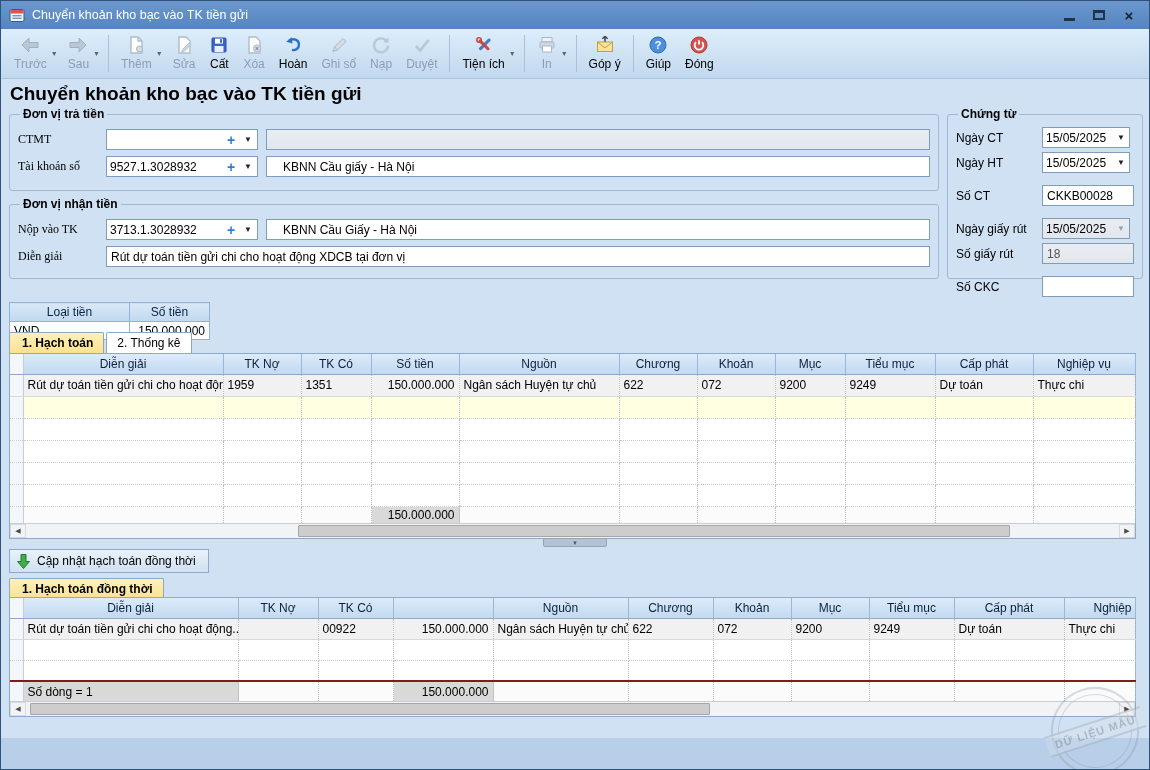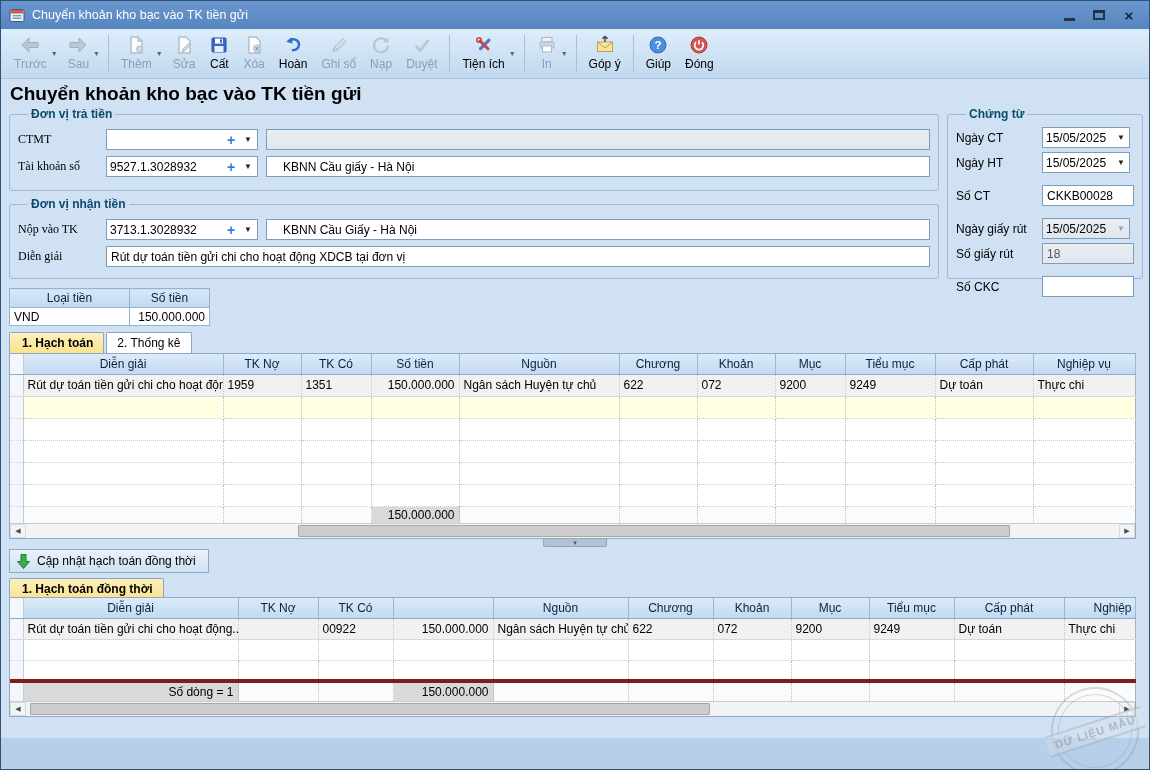--- a/index.html
+++ b/index.html
@@ -28,21 +28,21 @@
   .tb-label { font-size:12px; color:#000; margin-top:1px; white-space:nowrap; }
   .tb-item.disabled .tb-label { color:#8d9cb2; }
   .tb-caret { font-size:7px; color:#55667c; align-self:center; padding:0 3px 0 0; margin-left:-3px; }
   .tb-sep { width:1px; background:#a9c0da; margin:4px 5px; }
 
   
   .page-title { position:absolute; top:82px; left:9px; font-size:19px; font-weight:bold; color:#000; }
 
   
   fieldset { position:absolute; border:1px solid #a0b8d4; border-radius:3px; padding:4px 8px; }
-  legend { font-size:12px; font-weight:bold; color:#0c4a6e; padding:0 3px; margin-left:10px; }
+  legend { font-size:12px; font-weight:bold; color:#000000; padding:0 3px; margin-left:2px; }
   .fs-payer   { top:106px; left:8px;  width:930px; height:84px; }
   .fs-doc     { top:106px; left:946px; width:195px; height:172px; }
   .fs-recv    { top:196px; left:8px;  width:930px; height:82px; }
   .frow { display:flex; align-items:center; height:21px; margin:4px 0 6px; }
   .flabel { width:88px; font-size:12px; color:#000; flex:none;font-family:Liberation Serif, serif; }
 
   .combo { display:flex; align-items:center; width:152px; height:21px; background:#fff;
     border:1px solid #7f9db9; flex:none; }
   .combo input { flex:1; min-width:0; border:none; outline:none; font-size:12px; padding:0 3px;
     font-family:"Liberation Sans",sans-serif; background:transparent; }
@@ -58,21 +58,21 @@
   .doc-label { font-size:12px; color:#000; }
   .doc-field { width:92px; }
   .date-combo { display:flex; align-items:center; width:88px; height:21px; background:#fff; border:1px solid #7f9db9; }
   .date-combo .dval { flex:1; font-size:12px; padding:0 3px; white-space:nowrap; overflow:hidden; }
   .date-combo .combo-arrow { padding:0 4px; }
   .date-combo.dis { background:linear-gradient(#e9edf2,#e2e7ed); }
   .date-combo.dis .combo-arrow { color:#97a3b1; }
   .mt8 { margin-top:8px; }
 
   
-  .mini-table { position:absolute; top:287px; left:8px; border-collapse:collapse; table-layout:fixed; }
+  .mini-table { position:absolute; top:301px; left:8px; border-collapse:collapse; table-layout:fixed; }
   .mini-table th { width:120px; height:19px; background:linear-gradient(#d8e8f8,#c2d8f0);
     border:1px solid #93b3d6; font-size:12px; font-weight:normal; color:#0a2240; }
   .mini-table th+th { width:80px; }
   .mini-table td { height:18px; background:#fff; border:1px solid #93b3d6; border-top:none;
     font-size:12px; padding:0 4px; }
   .ta-r { text-align:right; }
 
   
   .tab-strip { position:absolute; left:8px; display:flex; align-items:flex-end; }
   .ts1 { top:331px; }
@@ -92,21 +92,21 @@
   .grid td { border-right:1px dotted #bdbdbd; border-bottom:1px dotted #cccccc; font-size:12px;
     padding:0 4px; overflow:hidden; white-space:nowrap; color:#000; }
   .gw1 .grid td { height:22px; }
   .gw2 .grid td { height:21px; }
   .grid .ind { padding:0; border-right:1px solid #c3cedb; background:#f3f6fa; }
   tr.r-data td { background:#f1f1f1; border-bottom:1px solid #d9d9d9; }
   tr.r-add td { background:#ffffe1; }
   tr.r-empty td { background:#fff; }
   tr.r-sum td { background:#fbfbfb; height:17px !important; border-bottom:none; }
   tr.r-sum td.cell-gray, tr.r-foot td.cell-gray { background:#d9d9d9; border-right:1px solid #c2c2c2; }
-  tr.r-foot td { background:#fbfbfb; height:20px !important; border-top:4px solid #7f1d1d; border-bottom:none;text-align:right; }
+  tr.r-foot td { background:#fbfbfb; height:20px !important; border-top:2px solid #7f1d1d; border-bottom:none; }
   .th-r { text-align:right; }
 
   
   .hscroll { position:relative; height:15px; background:#f2f3f5; border-top:1px solid #c5cdd6;
     display:flex; align-items:stretch; }
   .sb-arrow { width:16px; display:flex; align-items:center; justify-content:center; font-size:7px;
     color:#4a4a4a; background:#f2f3f5; border:1px solid #d7dadf; }
   .sb-track { flex:1; position:relative; }
   .sb-thumb { position:absolute; top:1px; bottom:1px; background:#cdcdcd; border:1px solid #a6a6a6; border-radius:1px; }
 

